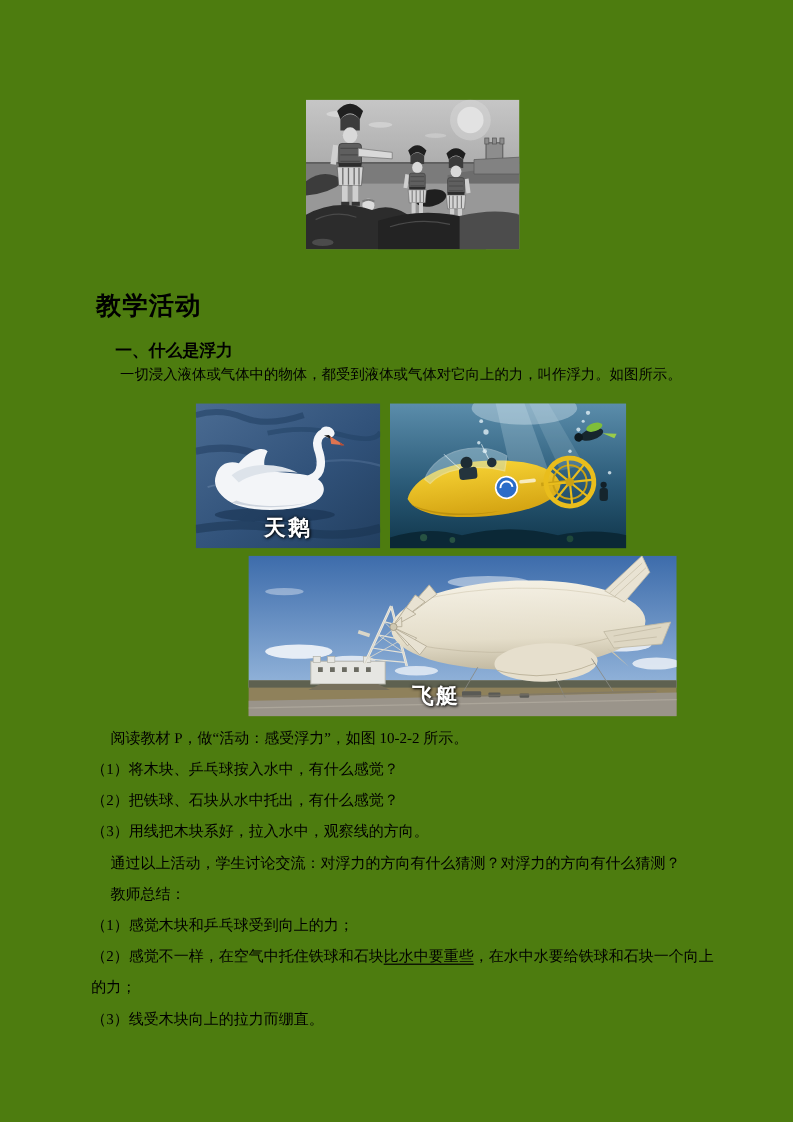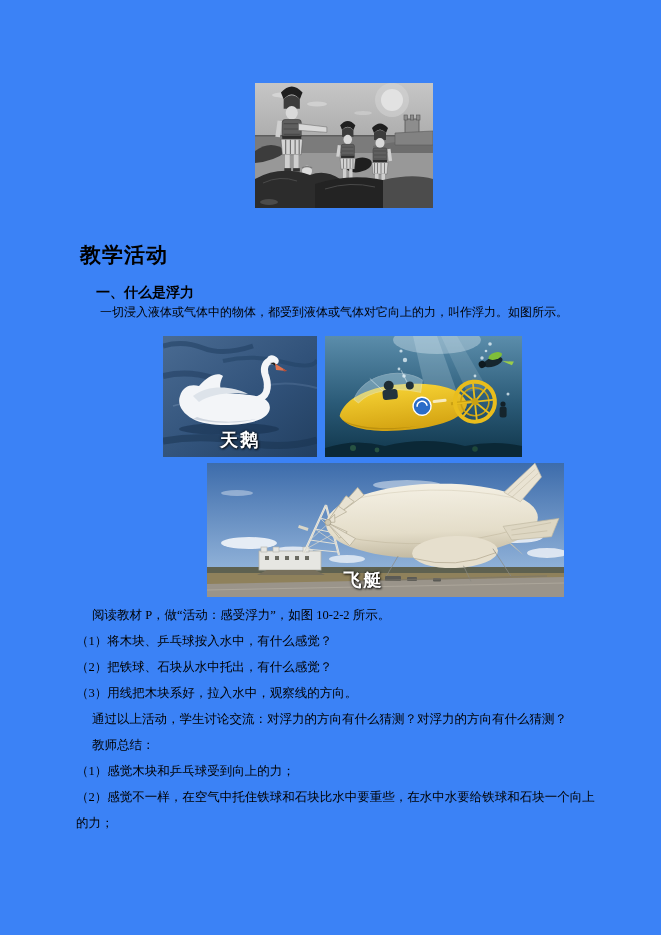--- a/index.html
+++ b/index.html
@@ -1,34 +1,34 @@
 <!DOCTYPE html>
 <html><head>
 <meta charset="utf-8">
 <style>
   html,body{margin:0;padding:0;background:#fff;}
-  .page{position:relative;width:661px;height:935px;background:#3b82f6;
+  .page{position:relative;width:661px;height:935px;background:#4d7c0f;
         font-family:"Liberation Serif","DejaVu Sans",serif;color:#000;overflow:hidden;}
 
   .fig{position:absolute;overflow:hidden;}
   .fig svg{display:block;}
   .fig-label{position:absolute;left:0;right:0;bottom:5px;text-align:center;color:#fff;
              font-family:"Liberation Sans","DejaVu Sans",sans-serif;font-weight:bold;
              font-size:18px;letter-spacing:2px;
              text-shadow:0 0 3px rgba(0,0,0,.9),1px 1px 2px rgba(0,0,0,.75);}
 
   .h1{position:absolute;left:80px;top:241px;font-size:21px;font-weight:bold;letter-spacing:1px;}
   .h2{position:absolute;left:96px;top:284px;font-size:14px;font-weight:bold;}
   .p-intro{position:absolute;left:80px;top:303px;width:515px;font-size:12px;line-height:18px;text-indent:20px;}
 
   .text-block{position:absolute;left:76px;top:602px;width:528px;font-size:12.5px;line-height:26px;}
   .text-block p{margin:0;}
   .ind{text-indent:16px;}
   .num{margin-left:2px;}
-  .u{text-underline-offset:2px;}
+  .u{text-decoration:underline;text-underline-offset:2px;}
 </style>
 </head>
 <body>
 
 <div class="page">
 
   <div class="fig" style="left:255px;top:83px;width:178px;height:125px;">
     <svg width="178" height="125" viewBox="0 0 178 125">
       <defs>
         <linearGradient id="skyg" x1="0" y1="0" x2="0" y2="1">
@@ -276,15 +276,16 @@
     <p class="ind">阅读教材 P，做“活动：感受浮力”，如图 10-2-2 所示。</p>
     <p class="num">（1）将木块、乒乓球按入水中，有什么感觉？</p>
     <p class="num">（2）把铁球、石块从水中托出，有什么感觉？</p>
     <p class="num">（3）用线把木块系好，拉入水中，观察线的方向。</p>
     <p class="ind">通过以上活动，学生讨论交流：对浮力的方向有什么猜测？对浮力的方向有什么猜测？</p>
     <p class="ind">教师总结：</p>
     <p class="num">（1）感觉木块和乒乓球受到向上的力；</p>
     <p class="num">
       <span>（2）感觉不一样，在空气中托住铁球和石块</span><span class="u">比水中要重些</span><span>，在水中水要给铁球和石块一个向上的力；</span>
     </p>
+    <p class="num">（3）线受木块向上的拉力而绷直。</p>
   </div>
 
 </div>
 
 </body></html>

